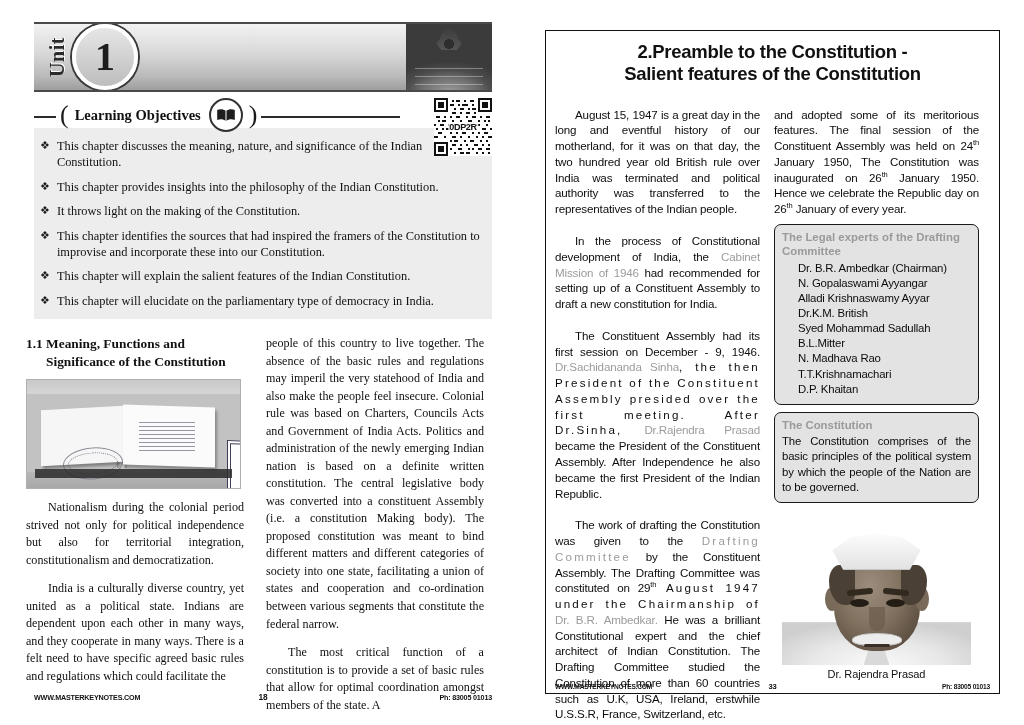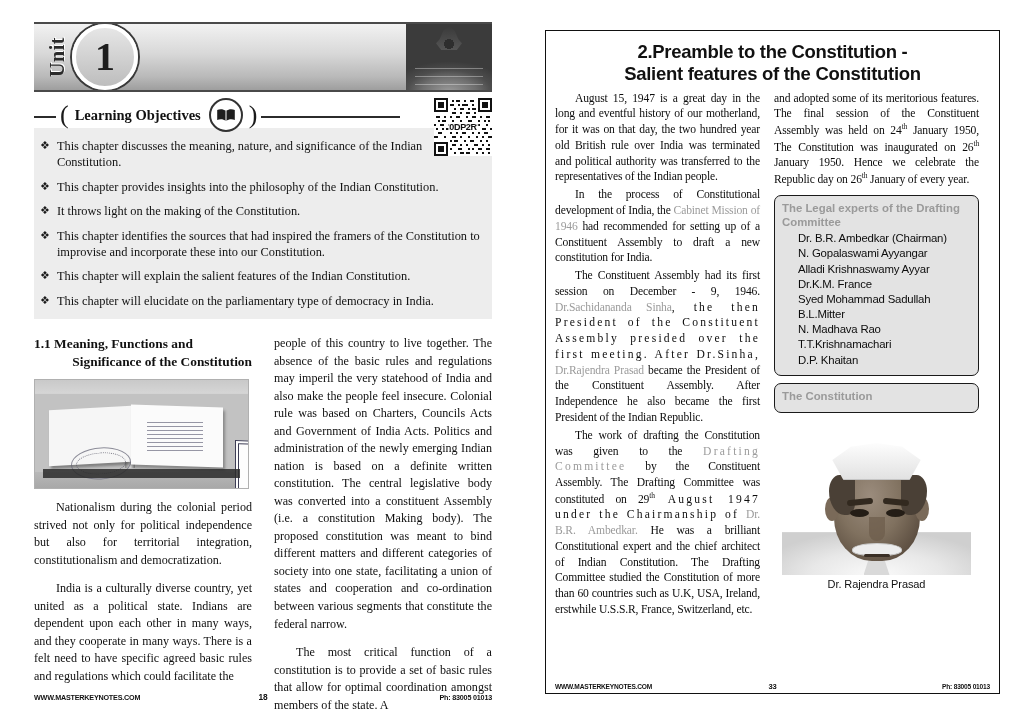--- a/index.html
+++ b/index.html
@@ -91,27 +91,27 @@
     background:#ededed;margin-top:2px;padding:10px 8px 10px 6px;
   }
   .lo-item{
     display:flex;gap:7px;margin-bottom:8px;
     font-family:"Liberation Serif",serif;font-size:12.4px;color:#111;line-height:1.32;
   }
   .lo-item:last-child{margin-bottom:0;}
   .lo-bullet{font-size:11px;color:#1a1a1a;flex:0 0 auto;line-height:1.45;}
 
   
-  .cols{display:flex;gap:22px;margin-top:16px;margin-left:12px;}
+  .cols{display:flex;gap:22px;margin-top:16px;margin-left:4px;}
   .col{width:218px;}
   .sec-head{
     font-family:"Liberation Serif",serif;font-weight:bold;font-size:13.4px;color:#111;
     line-height:1.35;margin-bottom:8px;
   }
-  .sec-head .indent{display:block;padding-left:20px;text-align:right;}
+  .sec-head .indent{display:block;padding-left:20px;}
   .book-photo{
     width:213px;height:108px;margin-bottom:10px;position:relative;overflow:hidden;
     background:linear-gradient(180deg,#c9c9c9 0%,#d5d5d5 12%,#bfbfbf 18%,#c8c8c8 70%,#a8a8a8 100%);
     border:1px solid #b0b0b0;
   }
   .bp-table{position:absolute;left:0;right:0;top:14px;bottom:16px;background:#c2c2c2;}
   .bp-book-l{
     position:absolute;left:14px;top:28px;width:82px;height:56px;background:#f6f6f6;
     box-shadow:2px 3px 3px rgba(0,0,0,.35);transform:skewY(-3deg);
   }
@@ -157,22 +157,22 @@
     position:absolute;left:545px;top:30px;width:455px;height:664px;
     border:1.6px solid #111;box-sizing:border-box;padding:8px 9px 1px 9px;
   }
   .r-title{
     font-family:"Liberation Sans",sans-serif;font-weight:bold;font-size:18.5px;
     color:#111;text-align:center;line-height:1.18;letter-spacing:-0.3px;margin:2px 0 6px 0;
   }
   .r-cols{display:flex;gap:14px;}
   .r-col{width:205px;}
   p.rbody{
-    font-family:Liberation Serif, serif;font-size:11.6px;color:#0c0c0c;
-    line-height:1.36;text-align:justify;margin:0 0 2px 0;text-indent:20px;
+    font-family:Liberation Sans, sans-serif;font-size:11.6px;color:#0c0c0c;
+    line-height:1.36;text-align:justify;margin:16px 0 2px 0;text-indent:20px;
     letter-spacing:-0.15px;
   }
   p.rbody.noindent{text-indent:0;}
   .gray{color:#9b9b9b;}
   sup{font-size:7.5px;vertical-align:super;}
   .spaced{letter-spacing:2.2px;}
 
   .info-box{
     border:1.4px solid #1a1a1a;border-radius:7px;background:#e3e3e3;
     padding:5px 7px 7px 7px;margin:7px 0 0 0;
@@ -471,31 +471,32 @@
 
       <div class="r-col">
         <p class="rbody noindent"><span>and adopted some of its meritorious features. The final session of the Constituent Assembly was held on 24</span><sup>th</sup><span> January 1950, The Constitution was inaugurated on 26</span><sup>th</sup><span> January 1950. Hence we celebrate  the Republic day on 26</span><sup>th</sup><span> January of every year.</span></p>
 
         <div class="info-box">
           <div class="info-title">The Legal experts of the Drafting Committee</div>
           <ul class="experts-list">
             <li>Dr. B.R. Ambedkar (Chairman)</li>
             <li>N. Gopalaswami Ayyangar</li>
             <li>Alladi Krishnaswamy Ayyar</li>
-            <li>Dr.K.M. France</li>
+            <li>Dr.K.M. British</li>
             <li>Syed Mohammad Sadullah</li>
             <li>B.L.Mitter</li>
             <li>N. Madhava Rao</li>
             <li>T.T.Krishnamachari</li>
             <li>D.P. Khaitan</li>
           </ul>
         </div>
 
         <div class="info-box">
           <div class="info-title">The Constitution</div>
+          <p class="info-text">The Constitution comprises of the basic principles of the political system by which the people of the Nation are to be governed.</p>
         </div>
 
         <div class="portrait-wrap">
           <div class="portrait">
             <div class="pt-bg"></div>
             <div class="pt-shoulders"></div>
             <div class="pt-neck"></div>
             <div class="pt-collar"></div>
             <div class="pt-face"></div>
             <div class="pt-ear-l"></div>

